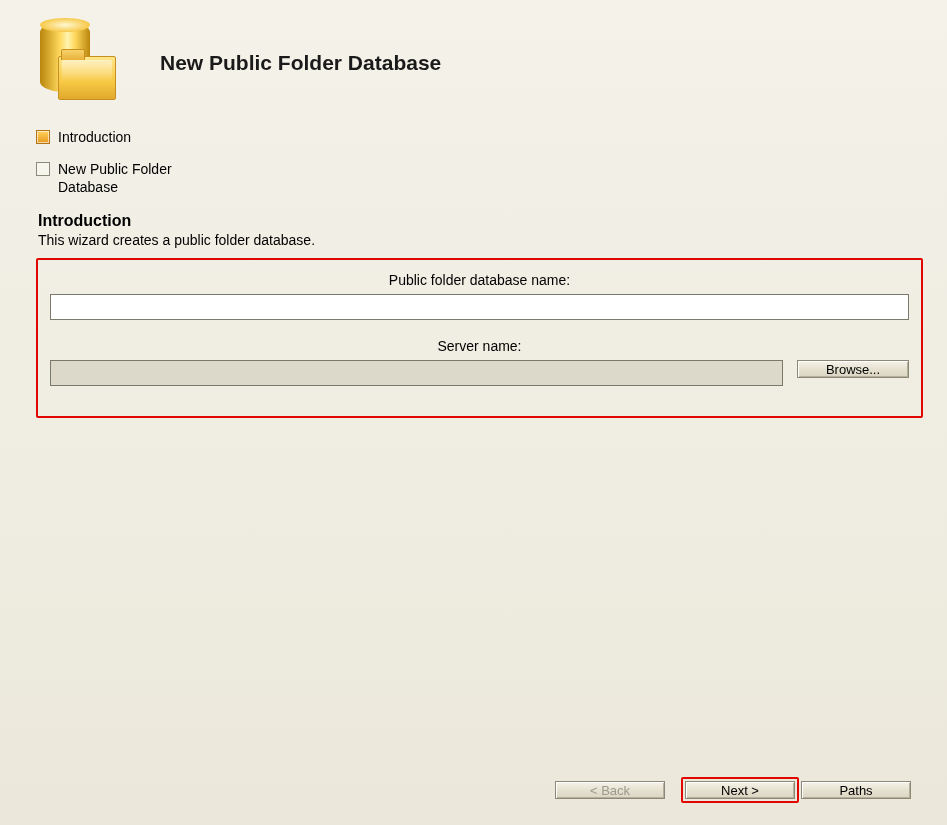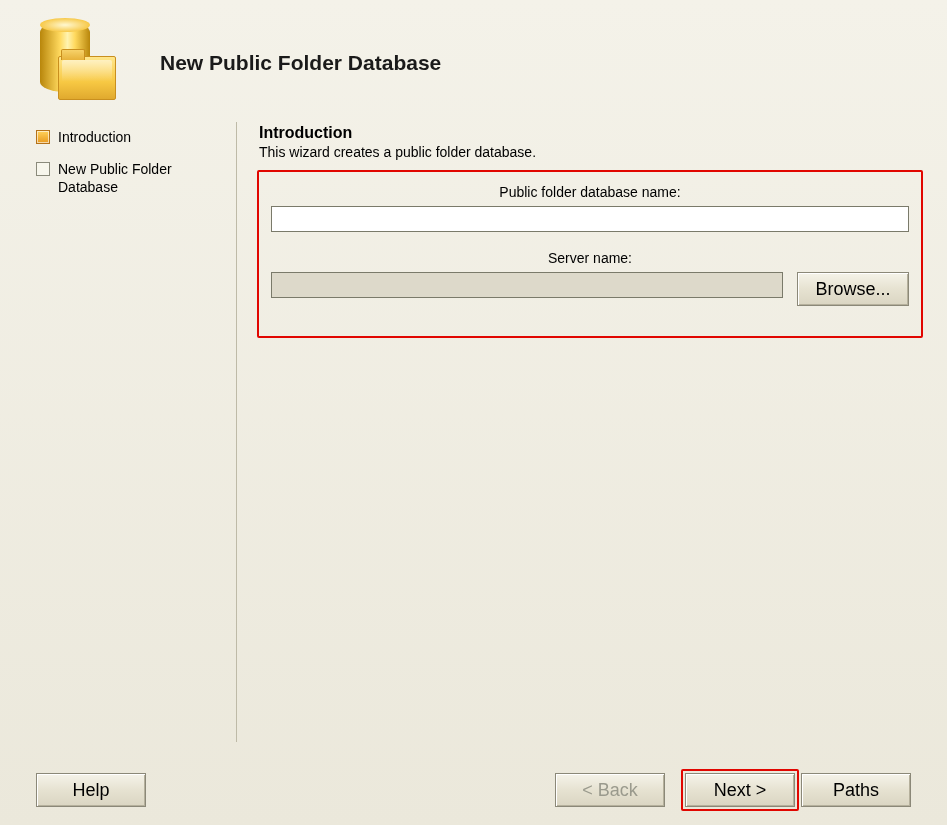--- a/index.html
+++ b/index.html
@@ -90,20 +90,21 @@
     bottom: 3px;
     background: linear-gradient(to bottom, rgba(255,255,255,0.5), rgba(255,255,255,0) 60%);
     border-radius: 2px;
   }
 
   
   .body {
     display: flex;
     height: 620px;
     padding: 0 12px 0 36px;
+    flex-direction: column;
   }
   .sidebar {
     width: 200px;
     padding-top: 6px;
     padding-right: 10px;
     box-sizing: border-box;
   }
   .step {
     display: flex;
     align-items: flex-start;
@@ -181,28 +182,28 @@
   .txt[readonly] {
     background: #DDD9CA;
     color: #333;
   }
   .browse-btn {
     width: 112px;
   }
 
   
   .btn {
-    height: 34px;
+    height: 18px;
     min-width: 100px;
     padding: 0 10px;
     background: linear-gradient(to bottom, #F5F3E9 0%, #E6E2D1 50%, #DAD5C2 100%);
     border: 1px solid #8B8878;
     box-shadow: inset 1px 1px 0 #FFFFFF, inset -1px -1px 0 #B5B09C;
     font-family: inherit;
-    font-size: 18px;
+    font-size: 13px;
     color: #000;
     cursor: pointer;
     box-sizing: border-box;
   }
   .btn[disabled] {
     color: #9A9A8D;
     cursor: default;
   }
 
   
@@ -275,21 +276,20 @@
             <input type="text" class="txt" readonly="" value="" style="">
             <button class="btn browse-btn">Browse...</button>
           </div>
         </div>
 
       </div>
     </div>
   </div>
 
   <div class="footer">
-    <button class="btn help">Help</button>
     <div class="footer-spacer"></div>
     <button class="btn" disabled="">&lt; Back</button>
     <span class="next-wrap">
       <button class="btn">Next &gt;</button>
     </span>
     <button class="btn">Paths</button>
   </div>
 
 </div>
 

